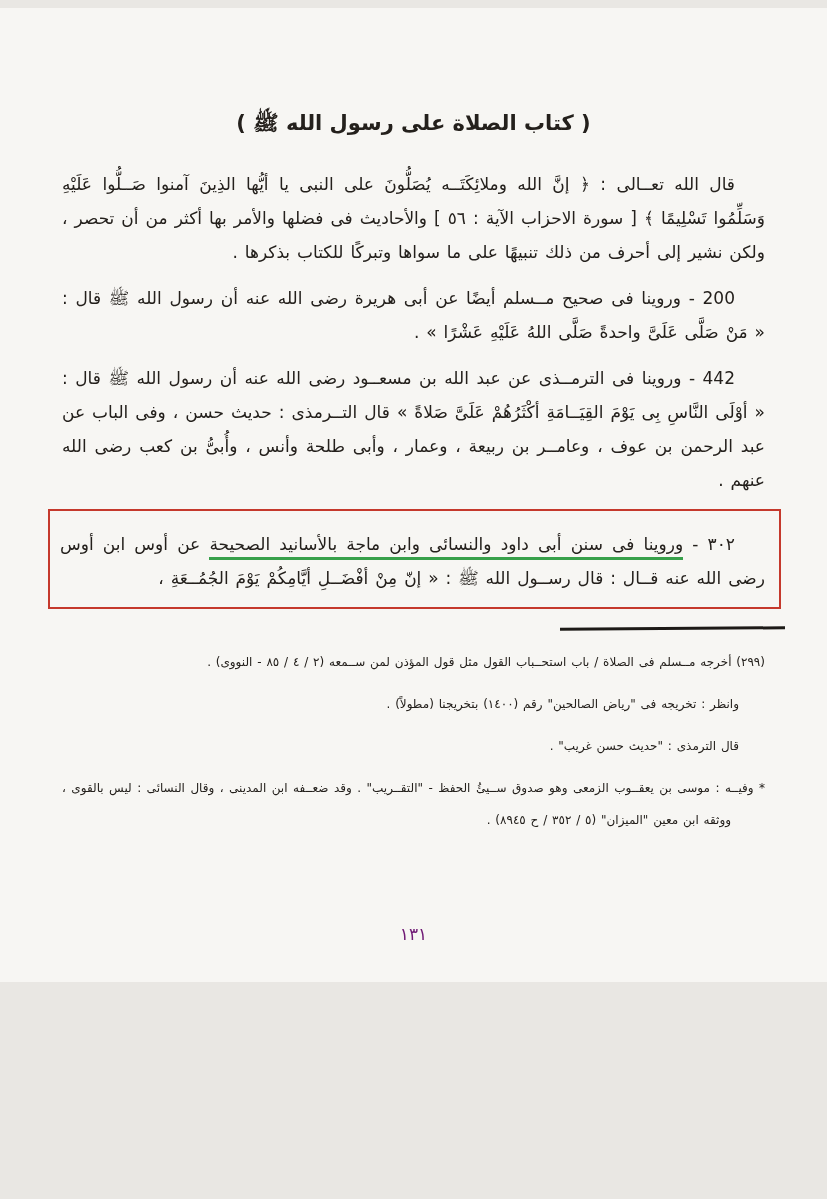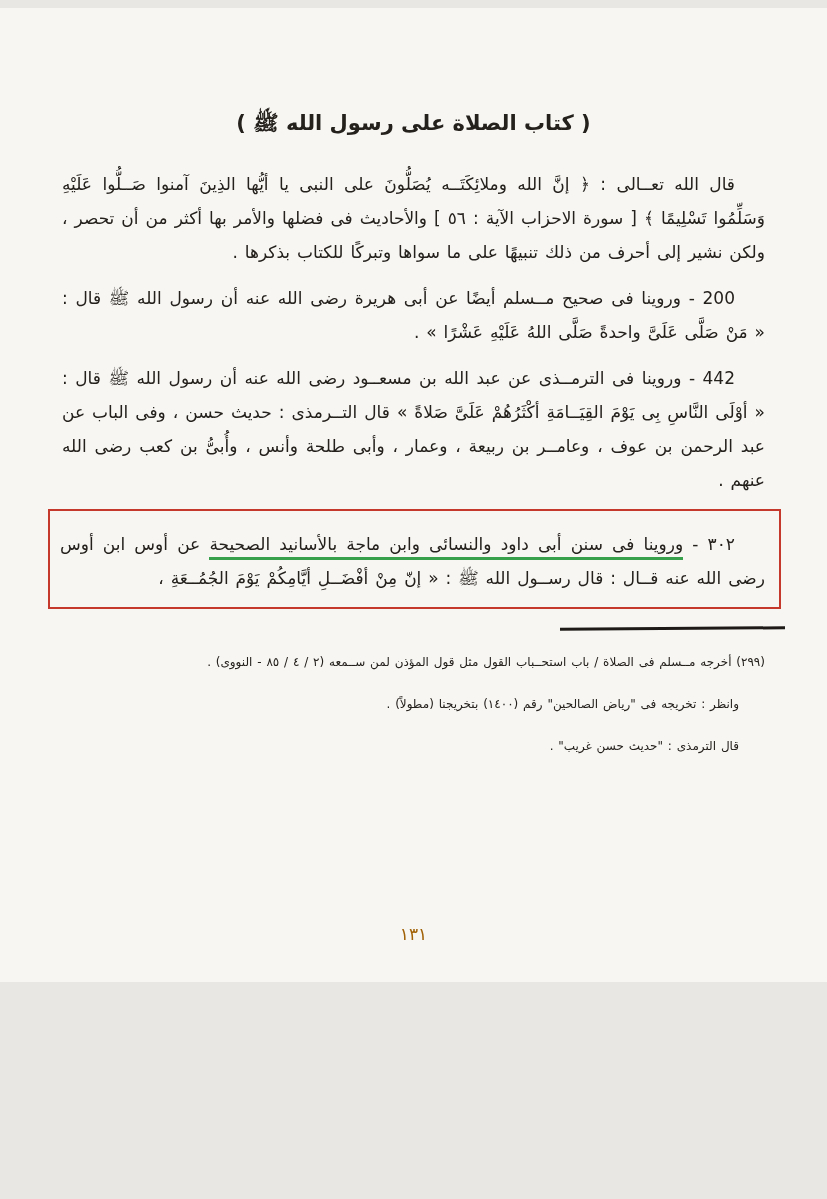--- a/index.html
+++ b/index.html
@@ -66,21 +66,21 @@
   .sub {
     padding-right: 26px;
   }
   .page-number {
     position: absolute;
     bottom: 38px;
     left: 0;
     right: 0;
     text-align: center;
     font-size: 17px;
-    color: #a16207;
+    color: #701a75;
   }
 </style>
 </head>
 <body>
 
 <div class="page">
   <div class="content">
 
     <h1 class="title">( كتاب الصلاة على رسول الله ﷺ )</h1>
 
@@ -94,17 +94,18 @@
     <div class="highlight-box">
       <p class="body indent"><span>٣٠٢ - </span><span class="green-underline">وروينا فى سنن أبى داود والنسائى وابن ماجة بالأسانيد الصحيحة</span><span> عن أوس ابن أوس رضى الله عنه قــال : قال رســول الله ﷺ : « إنّ مِنْ أفْضَــلِ أيَّامِكُمْ يَوْمَ الجُمُــعَةِ ،</span></p>
     </div>
 
     <div class="fn-separator"></div>
 
     <div class="footnotes">
       <p class="fn hang">(٢٩٩) أخرجه مــسلم فى الصلاة / باب استحــباب القول مثل قول المؤذن لمن ســمعه (٢ / ٤ / ٨٥ - النووى) .</p>
       <p class="fn sub">وانظر : تخريجه فى "رياض الصالحين" رقم (١٤٠٠) بتخريجنا (مطولاً) .</p>
       <p class="fn sub">قال الترمذى : "حديث حسن غريب" .</p>
+      <p class="fn hang">* وفيــه : موسى بن يعقــوب الزمعى وهو صدوق ســيئُ الحفظ - "التقــريب" . وقد ضعــفه ابن المدينى ، وقال النسائى : ليس بالقوى ، ووثقه ابن معين "الميزان" (٥ / ٣٥٢ / ح ٨٩٤٥) .</p>
     </div>
   </div>
 
   <div class="page-number">١٣١</div>
 </div>
 
 </body></html>

